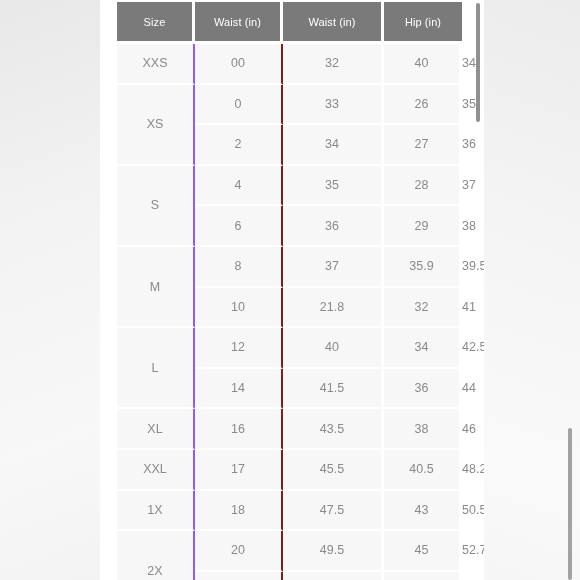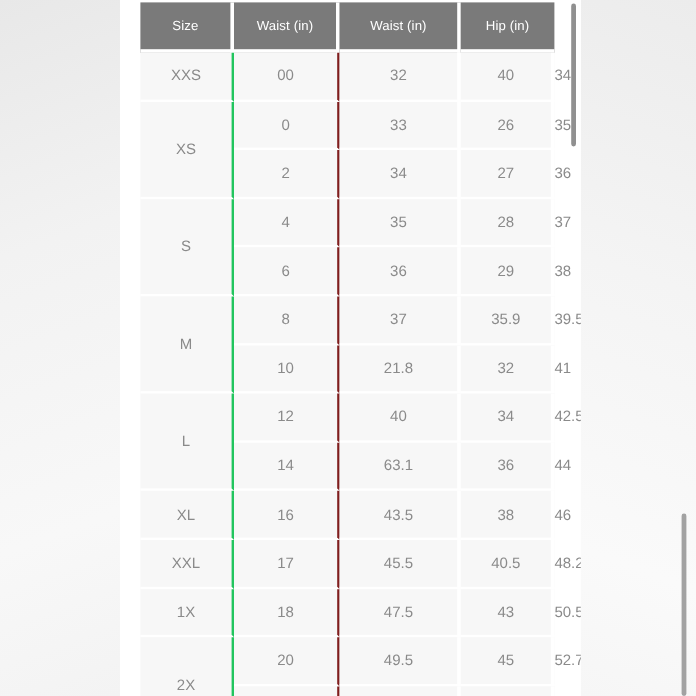--- a/index.html
+++ b/index.html
@@ -85,21 +85,21 @@
     border-bottom: 2px solid #ffffff;
     padding: 0;
     font-weight: normal;
   }
   .size-table td:last-child {
     border-right: none;
   }
 
   
   .size-table td.letter {
-    border-right: 2px solid #22c55e;
+    border-right: 2px solid #8b5cf6;
     width: 48px;
   }
   .size-table td.num {
     border-right: 2px solid #7f1d1d;
     width: 30px;
   }
 
   .col-size   { width: 78px; }
   .col-bust   { width: 88px; }
   .col-waist  { width: 101px; }
@@ -198,21 +198,21 @@
           </tr>
           <tr>
             <td class="letter" rowspan="2">L</td>
             <td class="num">12</td>
             <td>40</td>
             <td>34</td>
             <td>42.5</td>
           </tr>
           <tr>
             <td class="num">14</td>
-            <td>63.1</td>
+            <td>41.5</td>
             <td>36</td>
             <td>44</td>
           </tr>
           <tr>
             <td class="letter" rowspan="1">XL</td>
             <td class="num">16</td>
             <td>43.5</td>
             <td>38</td>
             <td>46</td>
           </tr>

